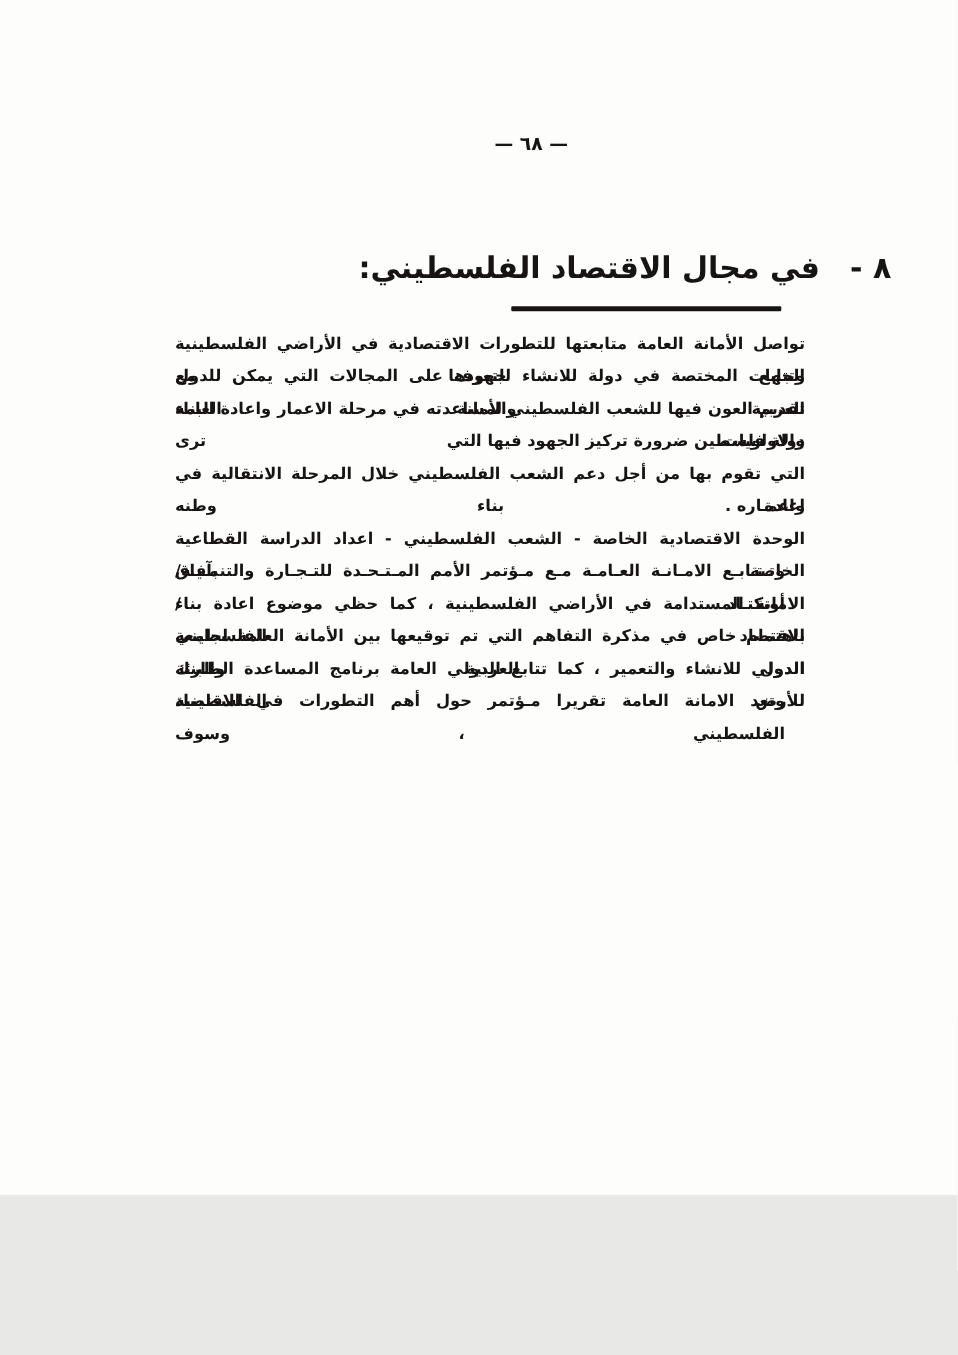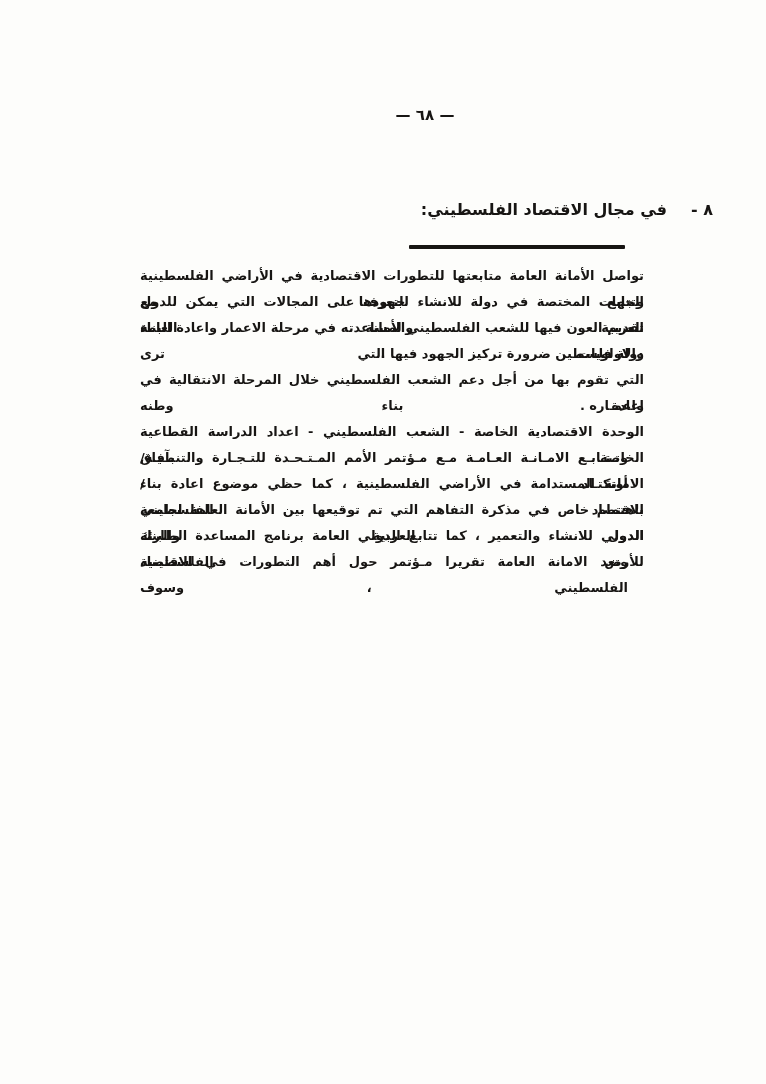--- a/index.html
+++ b/index.html
@@ -8,21 +8,21 @@
   }
   html,body{margin:0;padding:0;}
   body{
     background:#e8e8e6;
     font-family:"DejaVu Sans",sans-serif;
     -webkit-font-smoothing:antialiased;
   }
   .page{
     position:relative;
     width:766px;
-    height:1084px;
+    height:956px;
     margin:0 auto;
     background:var(--paper);
     color:var(--ink);
     overflow:hidden;
   }
   
   .page-number{
     position:absolute;
     top:106px;
     left:0;
@@ -34,21 +34,21 @@
     letter-spacing:1px;
     color:var(--ink);
   }
   
   .heading{
     position:absolute;
     top:200px;
     right:53px;
     direction:rtl;
     white-space:nowrap;
-    font-size:16px;
+    font-size:24px;
     font-weight:bold;
     color:var(--ink);
   }
   .heading .h-num{
     margin-left:24px; 
     letter-spacing:1px;
   }
   .heading-underline{
     position:absolute;
     top:245px;

